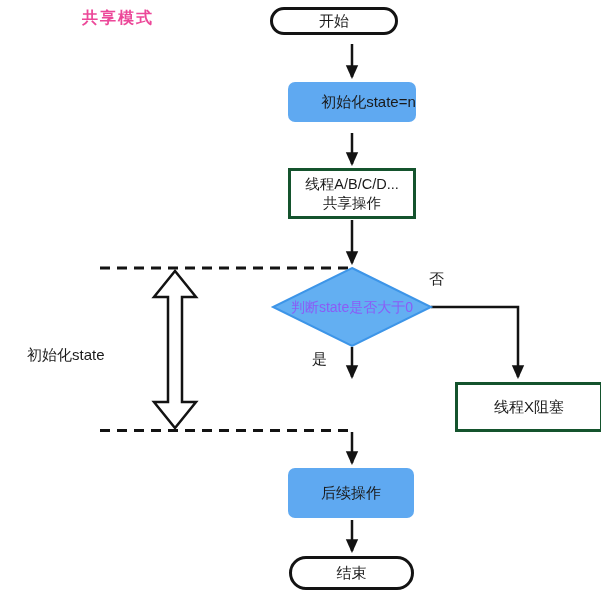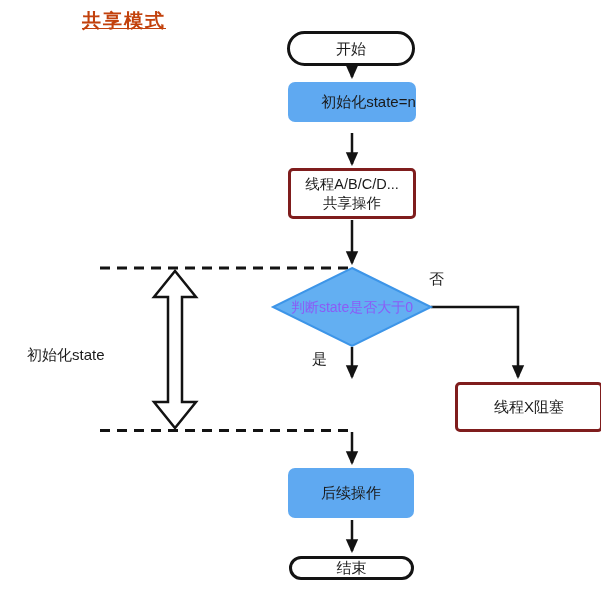--- a/index.html
+++ b/index.html
@@ -11,25 +11,25 @@
     overflow:hidden;
   }
   .layer { position:absolute; left:0; top:0; }
   .node {
     position:absolute; display:flex; flex-direction:column;
     align-items:center; justify-content:center;
     font-size:15px; line-height:1.3; text-align:center;
     color:var(--text,#1a1a1a); box-sizing:border-box;
   }
   .blue  { background:var(--process-fill,#5FA9F1); border-radius:7px; }
-  .wbox  { background:#ffffff; border:3px solid #7f1d1d; border-radius:5px; }
+  .wbox  { background:#ffffff; border:3px solid #14532d; border-radius:0; }
   .oval  { background:#ffffff; border:3px solid #131313; border-radius:18px; }
   .title {
-    position:absolute; font-size:19px; font-weight:bold;
-    letter-spacing:2px; color:#c2410c;text-decoration:underline;
+    position:absolute; font-size:16px; font-weight:bold;
+    letter-spacing:2px; color:#ec4899;
   }
   .lbl { position:absolute; font-size:15px; color:#1a1a1a; }
   .decision-text {
     position:absolute; width:164px; text-align:center;
     font-size:14px; color:#8b5cf6;
   }
 </style>
 </head>
 <body>
 
@@ -56,21 +56,21 @@
 
     <polygon points="175,271 154,297 168,297 168,402 154,402 175,428 196,402 182,402 182,297 196,297" fill="#ffffff" stroke="#131313" stroke-width="2.5" stroke-linejoin="miter"></polygon>
 
     <polygon points="352,268 431,307 352,346 273,307" style="fill:var(--decision-fill,#63AFF2);stroke:var(--decision-stroke,#3D95E8);stroke-width:2"></polygon>
   </svg>
 
   <div class="title" style="left:82px; top:8px;">共享模式</div>
 
   <div class="lbl" style="left:27px; top:346px;">初始化state</div>
 
-  <div class="node oval" style="left:287px; top:7px; width:128px; height:35px;margin-top:24px;">
+  <div class="node oval" style="left:270px; top:7px; width:128px; height:28px;">
     <span>开始</span>
   </div>
 
   <div class="node blue" style="left:288px; top:82px; width:128px; height:40px;padding-left:33px;">
     <span>初始化state=n</span>
   </div>
 
   <div class="node wbox" style="left:288px; top:168px; width:128px; height:51px; font-size:14.5px;">
     <span>线程A/B/C/D...</span>
     <span>共享操作</span>
@@ -83,17 +83,17 @@
 
 
   <div class="node wbox" style="left:455px; top:382px; width:148px; height:50px;">
     <span>线程X阻塞</span>
   </div>
 
   <div class="node blue" style="left:288px; top:468px; width:126px; height:50px;text-align:center;">
     <span>后续操作</span>
   </div>
 
-  <div class="node oval" style="left:289px; top:556px; width:125px; height:24px;">
+  <div class="node oval" style="left:289px; top:556px; width:125px; height:34px;">
     <span>结束</span>
   </div>
 
 </div>
 
 </body></html>

